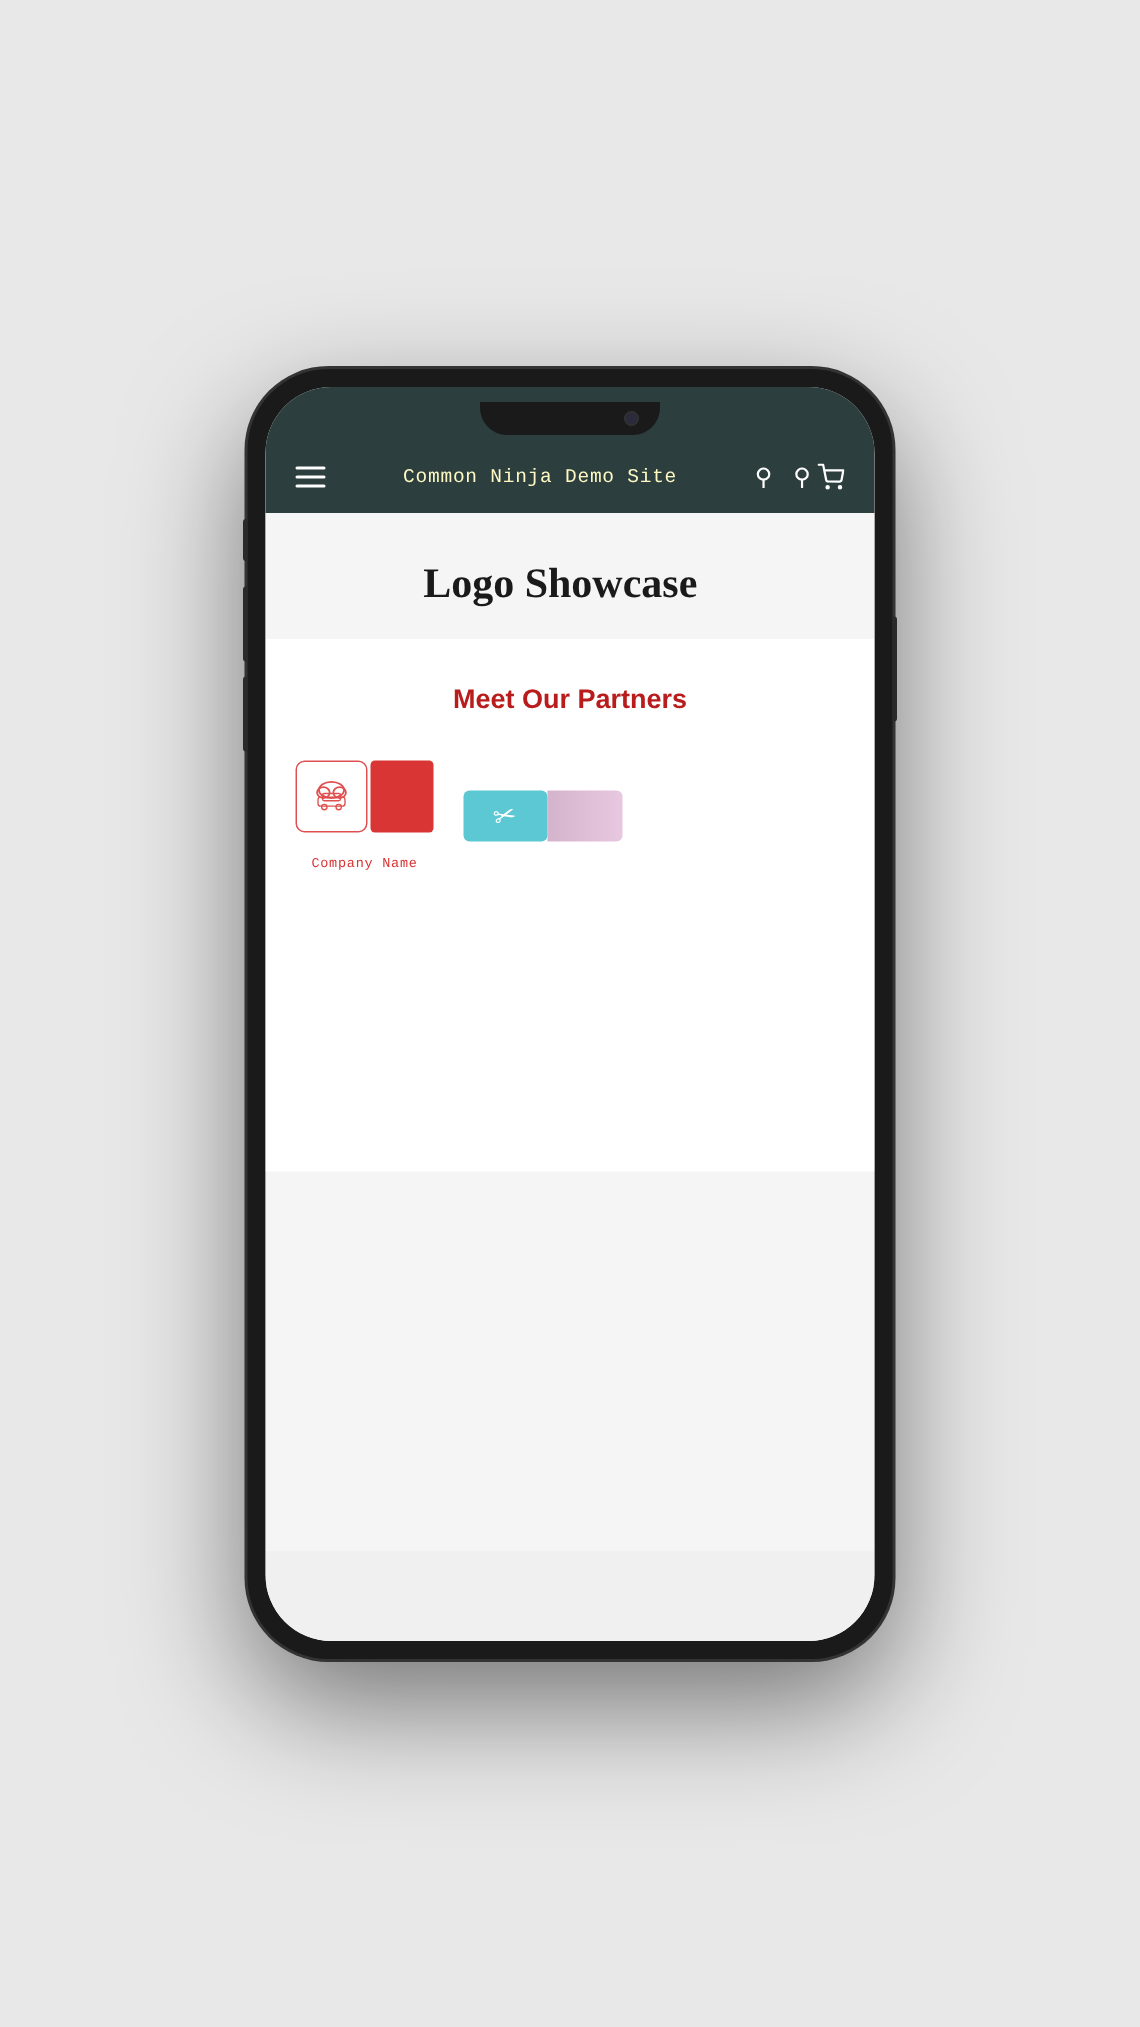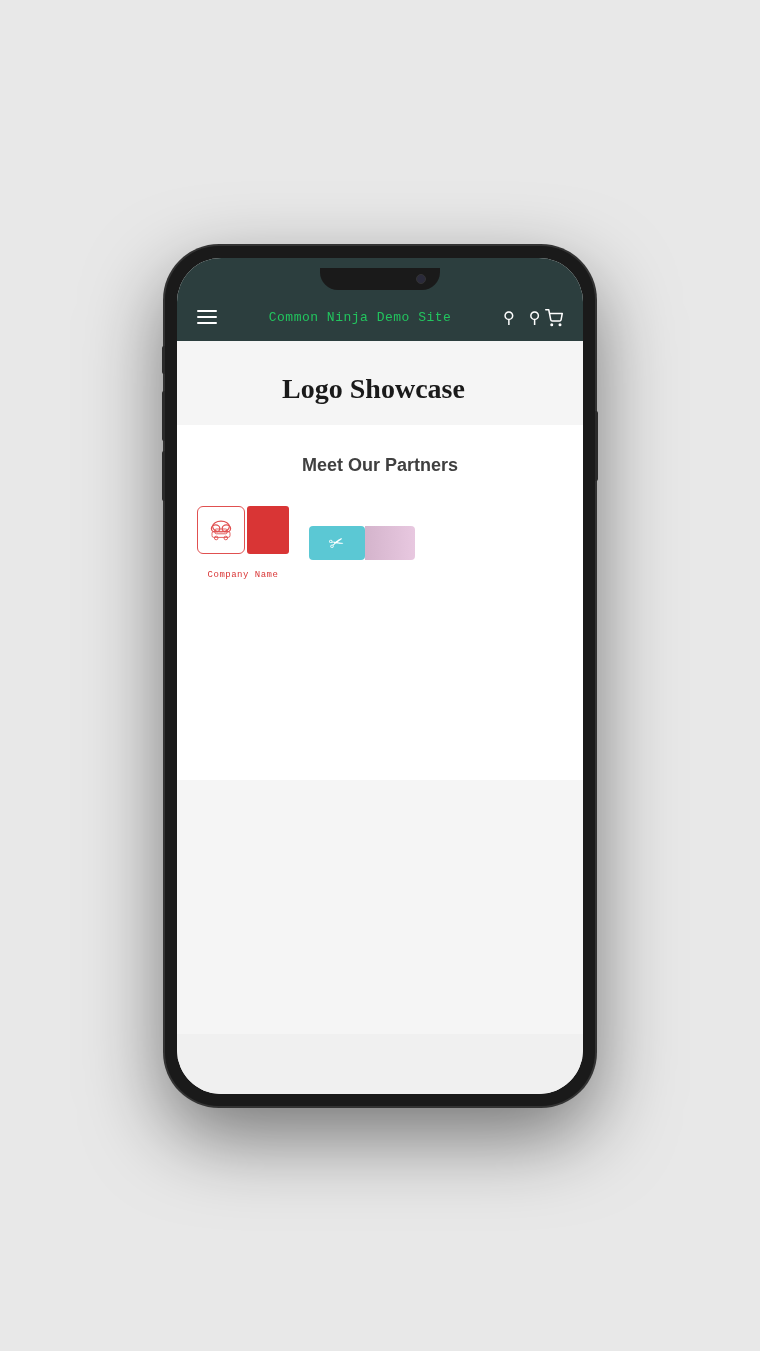--- a/index.html
+++ b/index.html
@@ -115,21 +115,21 @@
     }
     .hamburger-icon span {
       display: block;
       width: 20px;
       height: 2px;
       background: white;
       border-radius: 1px;
     }
 
     .header-title {
-      color: #22c55e;
+      color: #fef9c3;
       font-size: 13px;
       font-weight: 500;
       letter-spacing: 0.5px;
       font-family: 'Courier New', monospace;
     }
 
     .header-icons {
       display: flex;
       align-items: center;
       gap: 14px;
@@ -163,21 +163,21 @@
 
     .content-card {
       background: white;
       margin: 0;
       padding: 30px 20px 200px 20px;
     }
 
     .partners-title {
       font-size: 18px;
       font-weight: 700;
-      color: #404040;
+      color: #b91c1c;
       margin-bottom: 30px;
       text-align: center;
     }
 
     .logos-row {
       display: flex;
       align-items: center;
       gap: 20px;
       flex-wrap: wrap;
     }

